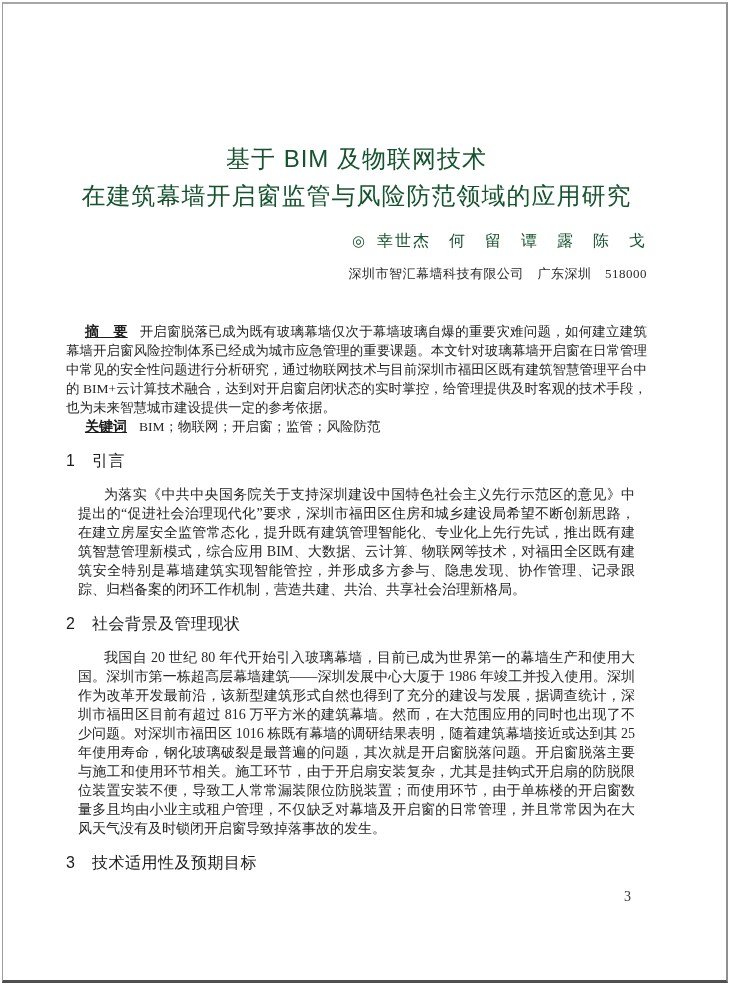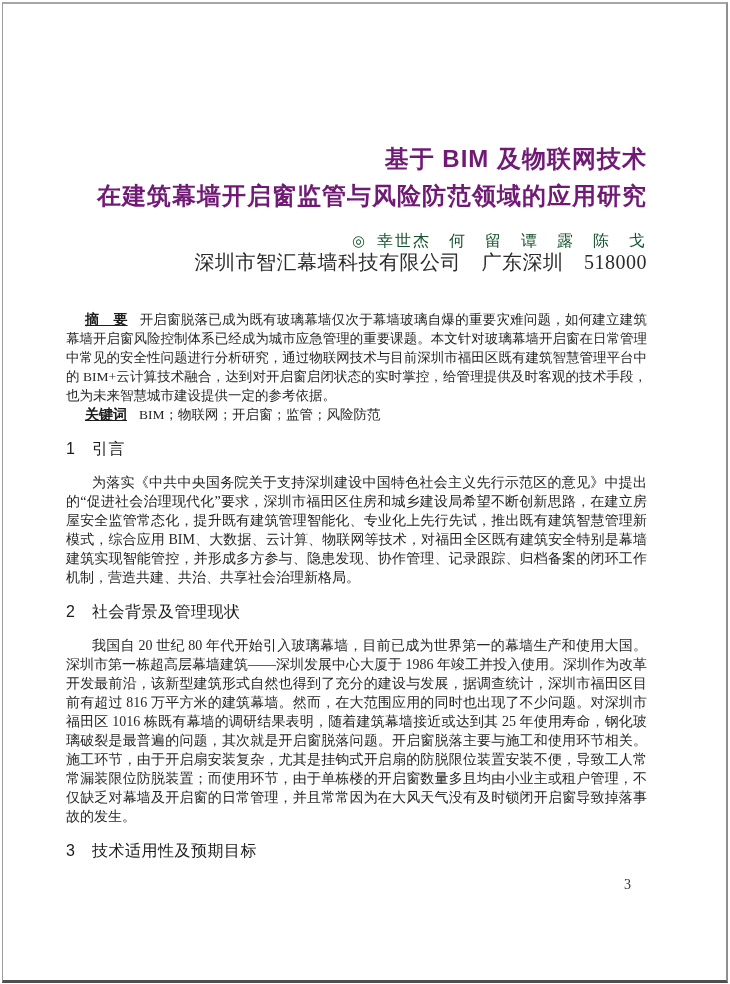--- a/index.html
+++ b/index.html
@@ -23,45 +23,46 @@
     border-right: 2px solid #8f8f8f;
     border-left: 1px solid #9c9c9c;
     border-bottom: 3px solid #4f4f4f;
     box-sizing: border-box;
   }
   .content {
     padding: 0 79px 0 63px;
   }
   .title-block {
     margin-top: 136px;
-    text-align: right;
+    text-align: center;
     font-family: "Liberation Sans", "DejaVu Sans", sans-serif;
-    font-weight: bold;
+    font-weight: normal;
     font-size: 24px;
     line-height: 37px;
     letter-spacing: 1px;
-    color: #701a75;
+    color: #14532d;
   }
   .title-line { display: block; }
   .authors-line {
     margin-top: 16px;
     text-align: right;
     font-size: 16px;
     line-height: 22px;
     letter-spacing: 2px;
     color: #14532d;
   }
   .authors-line .marker {
     letter-spacing: 0;
     margin-right: 6px;
     font-size: 15px;
   }
   .affiliation-line {
+    margin-top: 12px;
     text-align: right;
-    font-size: 20px;
+    font-size: 13px;
     line-height: 20px;
     letter-spacing: 0.5px;
     color: #2a2a2a;
   }
   .abstract-para {
     margin: 38px 0 0 0;
     font-size: 13.5px;
     line-height: 19px;
     text-align: justify;
     text-indent: 19px;
@@ -85,21 +86,21 @@
   .sec-heading {
     margin: 14px 0 13px 0;
     font-family: "Liberation Sans", "DejaVu Sans", sans-serif;
     font-weight: normal;
     font-size: 16px;
     line-height: 22px;
     letter-spacing: 0.5px;
     color: #1c1c1c;
   }
   .body-para {
-    margin: 0;
+    margin: 12px;
     font-size: 14px;
     line-height: 19px;
     text-align: justify;
     text-indent: 26px;
     color: #262626;
   }
   .subsec-heading {
     margin: 16px 0 12px 0;
     font-size: 14.5px;
     line-height: 20px;

